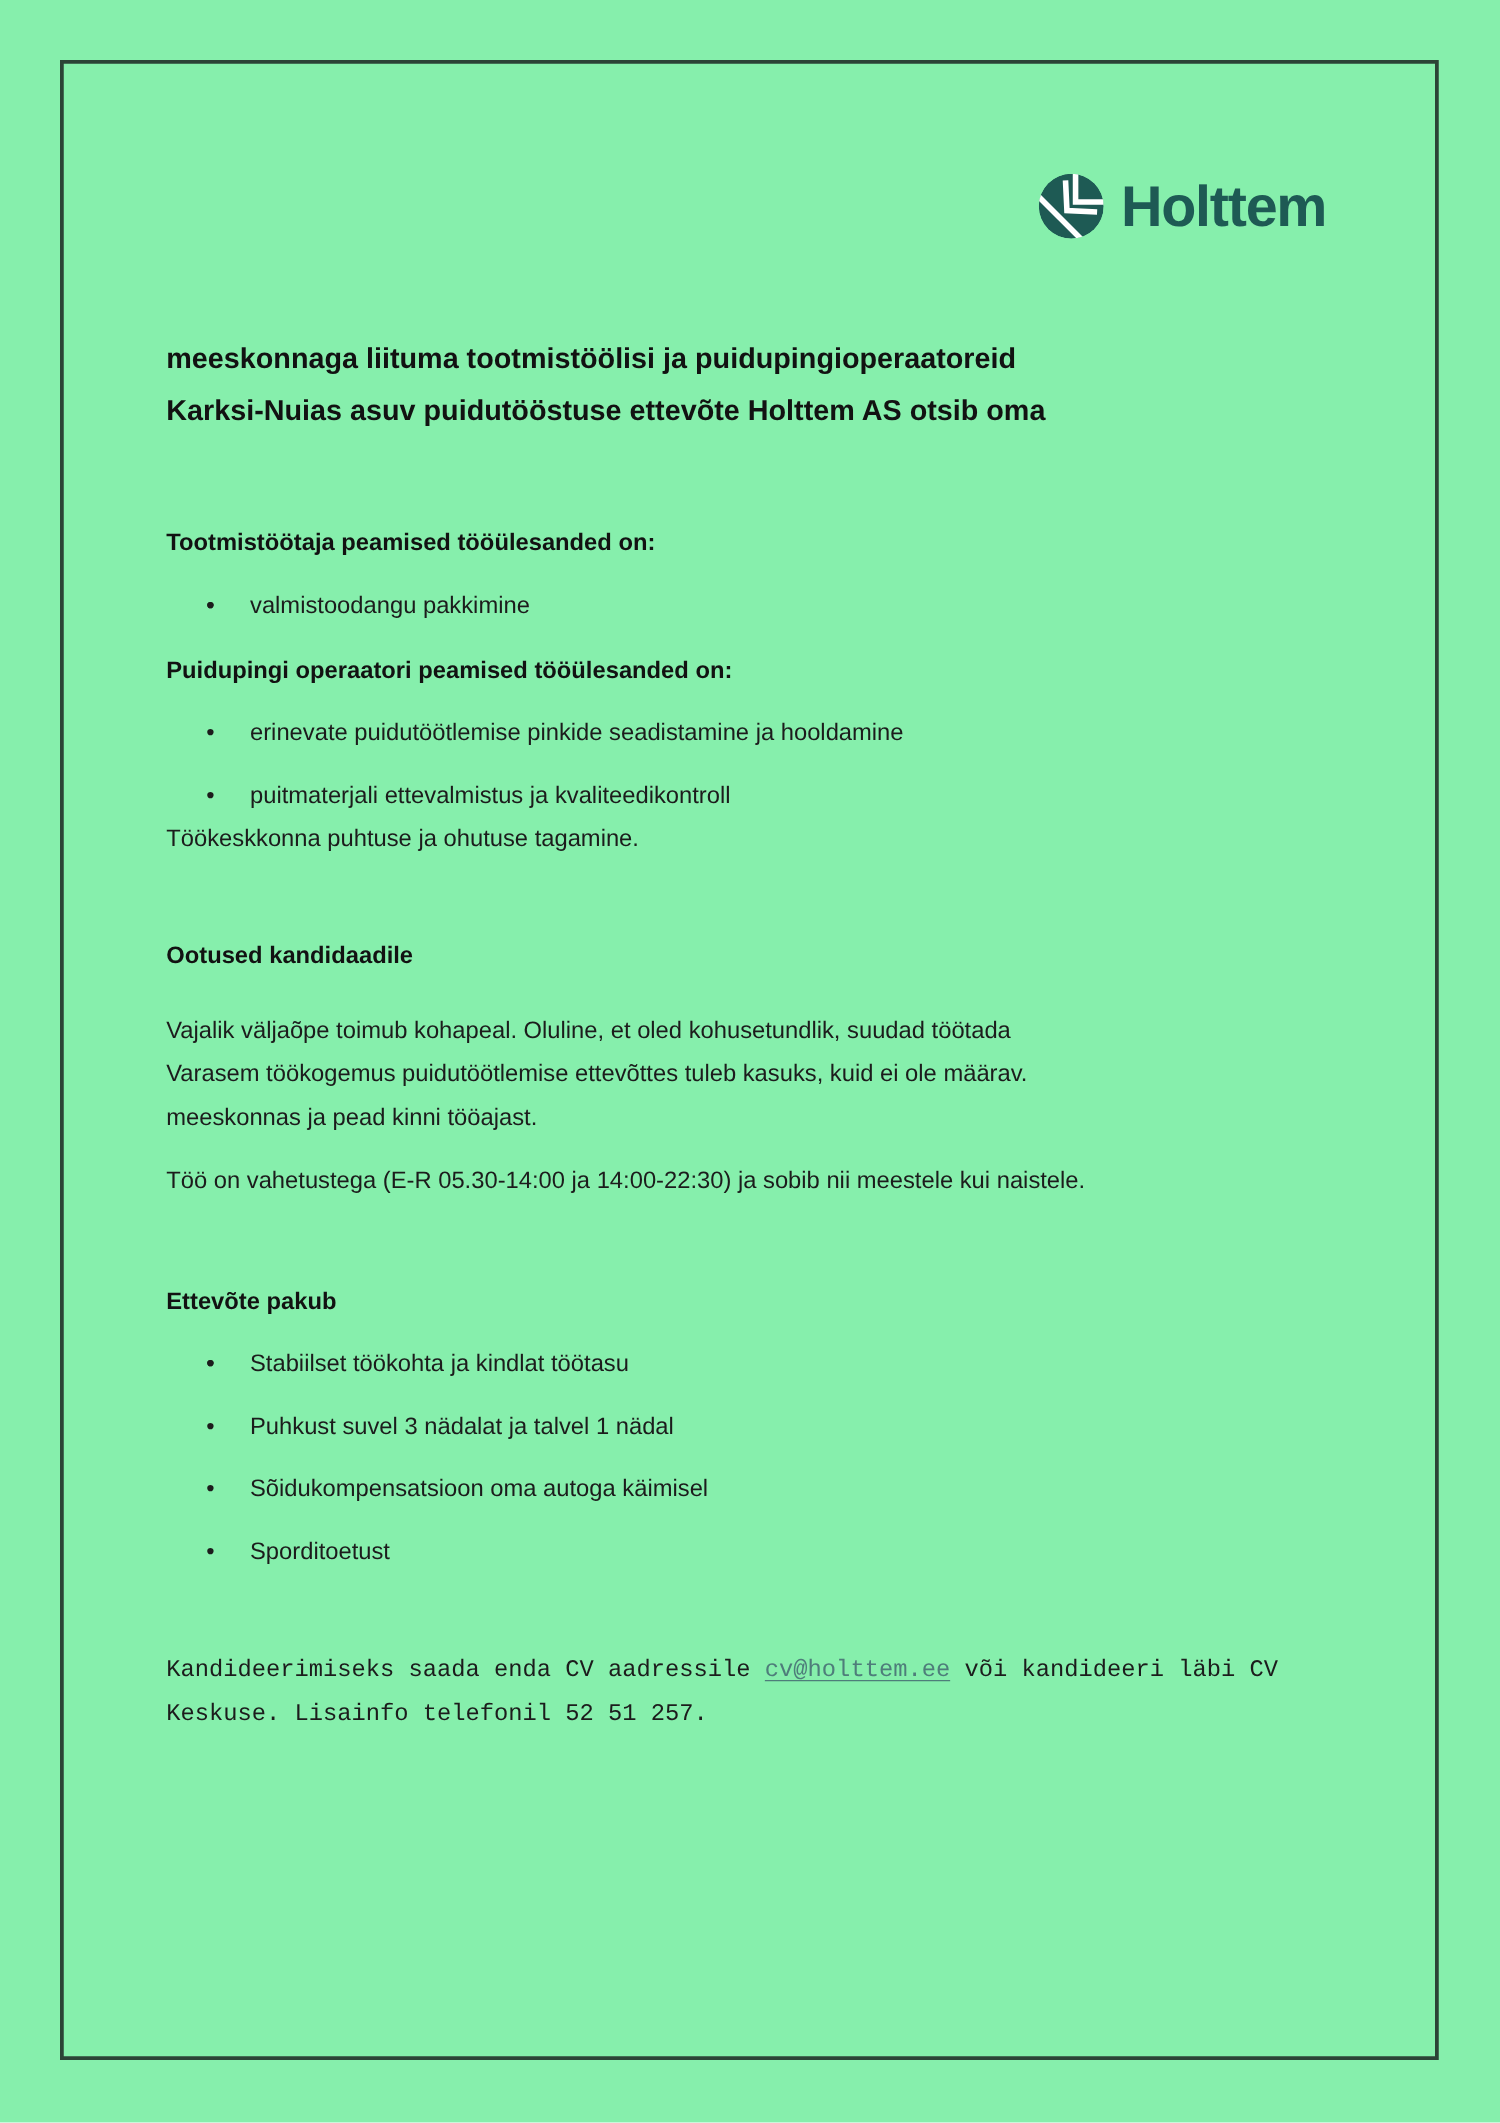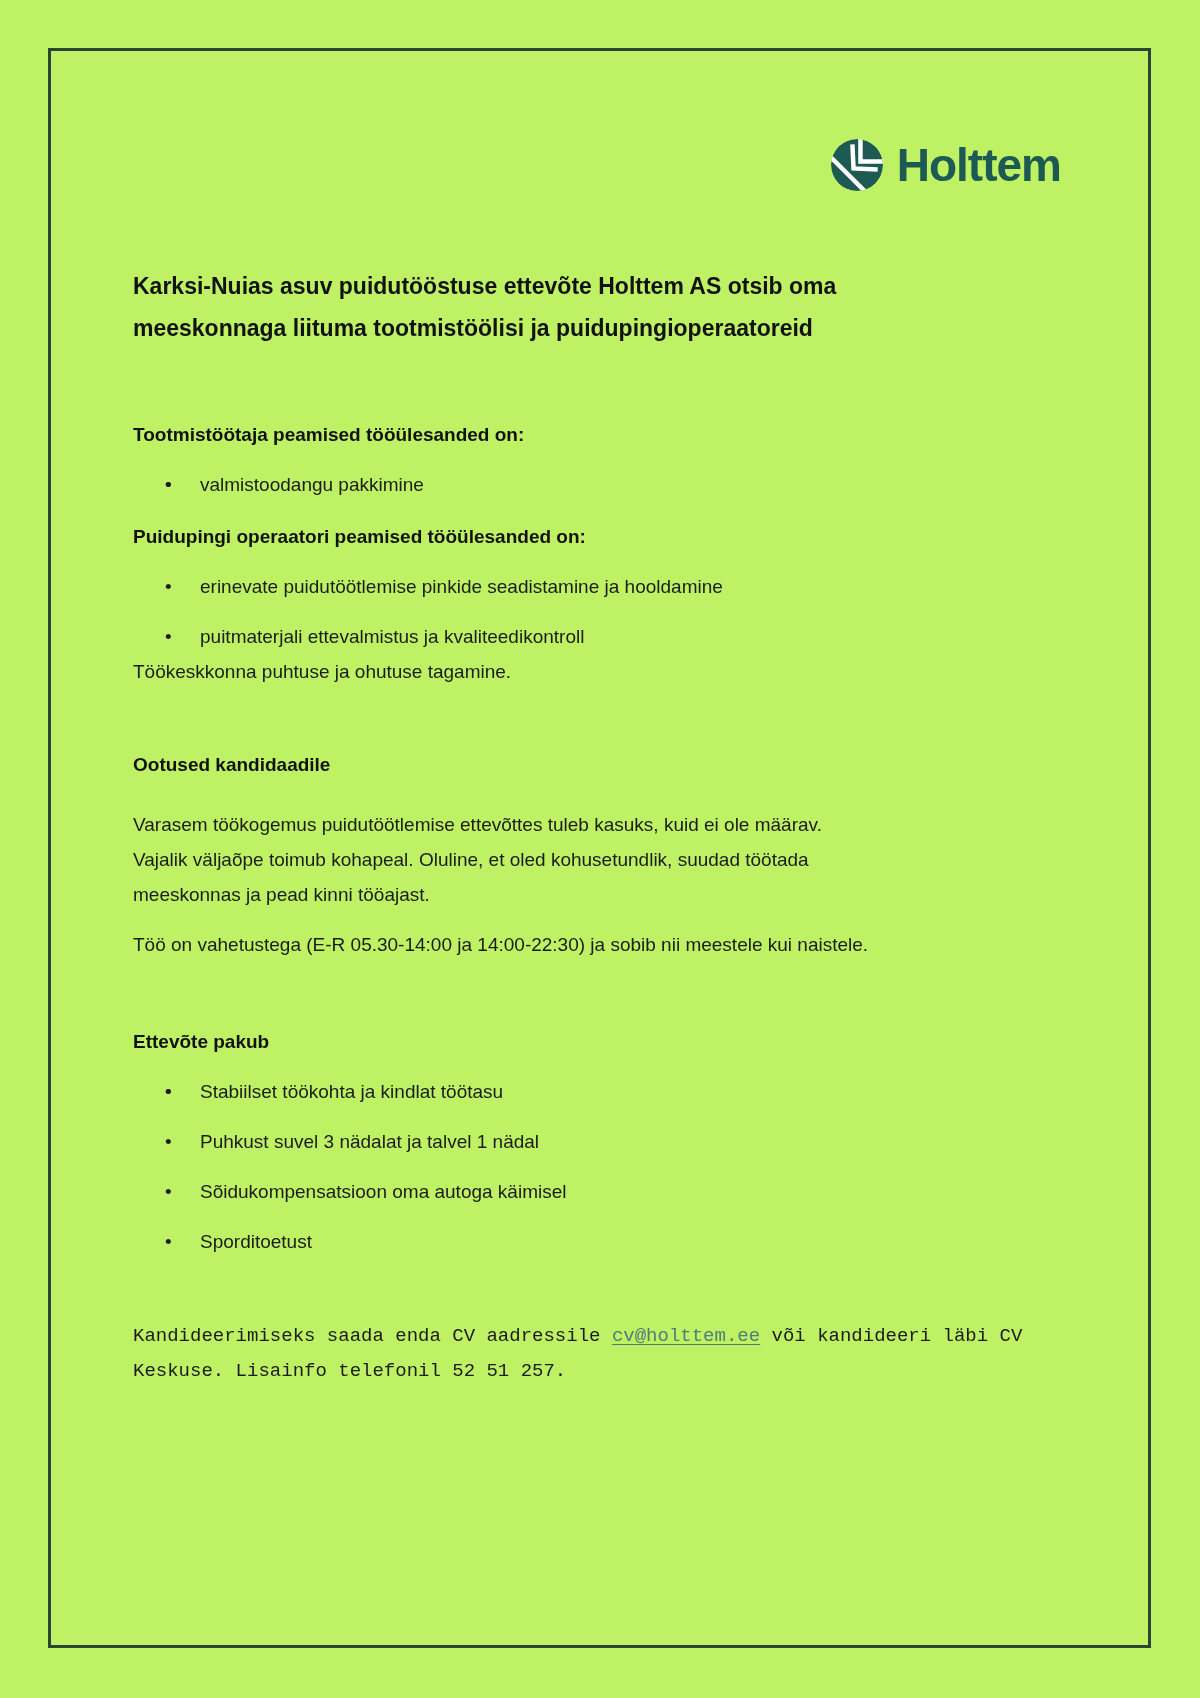--- a/index.html
+++ b/index.html
@@ -3,21 +3,21 @@
 <meta charset="utf-8">
 <style>
   * { margin: 0; padding: 0; box-sizing: border-box; }
   html, body { background: #ffffff; }
   body { font-family: "Liberation Sans", "DejaVu Sans", sans-serif; }
 
   .page {
     position: relative;
     width: 1200px;
     height: 1698px;
-    background: #bef264;
+    background: #86efac;
     overflow: hidden;
   }
 
   .frame {
     position: absolute;
     left: 48px;
     top: 48px;
     width: 1103px;
     height: 1600px;
     border: 3px solid #2c4437;
@@ -126,22 +126,22 @@
             <line x1="16" y1="-10" x2="16" y2="74"></line>
             <path d="M46 10 L26 32 L46 54"></path>
             <path d="M62 8 L38 32 L62 56"></path>
           </g>
         </g>
       </svg>
       <span class="wordmark">Holttem</span>
     </div>
 
     <h1 class="doc-title">
+      <span>meeskonnaga liituma tootmistöölisi ja puidupingioperaatoreid</span>
       <span>Karksi-Nuias asuv puidutööstuse ettevõte Holttem AS otsib oma</span>
-      <span>meeskonnaga liituma tootmistöölisi ja puidupingioperaatoreid</span>
     </h1>
 
     <div class="sec-head mt-68">Tootmistöötaja peamised tööülesanded on:</div>
     <ul class="blist">
       <li>
         <span class="bullet">•</span>
       </li>
       <li>
         <span class="bullet">•</span>
         <span>valmistoodangu pakkimine</span>
@@ -157,22 +157,22 @@
       <li>
         <span class="bullet">•</span>
         <span>puitmaterjali ettevalmistus ja kvaliteedikontroll</span>
       </li>
     </ul>
 
     <p class="para mt-18">Töökeskkonna puhtuse ja ohutuse tagamine.</p>
 
     <div class="sec-head mt-58">Ootused kandidaadile</div>
     <p class="para mt-25">
+      <span class="pline">Vajalik väljaõpe toimub kohapeal. Oluline, et oled kohusetundlik, suudad töötada</span>
       <span class="pline">Varasem töökogemus puidutöötlemise ettevõttes tuleb kasuks, kuid ei ole määrav.</span>
-      <span class="pline">Vajalik väljaõpe toimub kohapeal. Oluline, et oled kohusetundlik, suudad töötada</span>
       <span class="pline">meeskonnas ja pead kinni tööajast.</span>
     </p>
     <p class="para mt-15">Töö on vahetustega (E-R 05.30-14:00 ja 14:00-22:30) ja sobib nii meestele kui naistele.</p>
 
     <div class="sec-head mt-62">Ettevõte pakub</div>
     <ul class="blist">
       <li>
         <span class="bullet">•</span>
       </li>
       <li>

